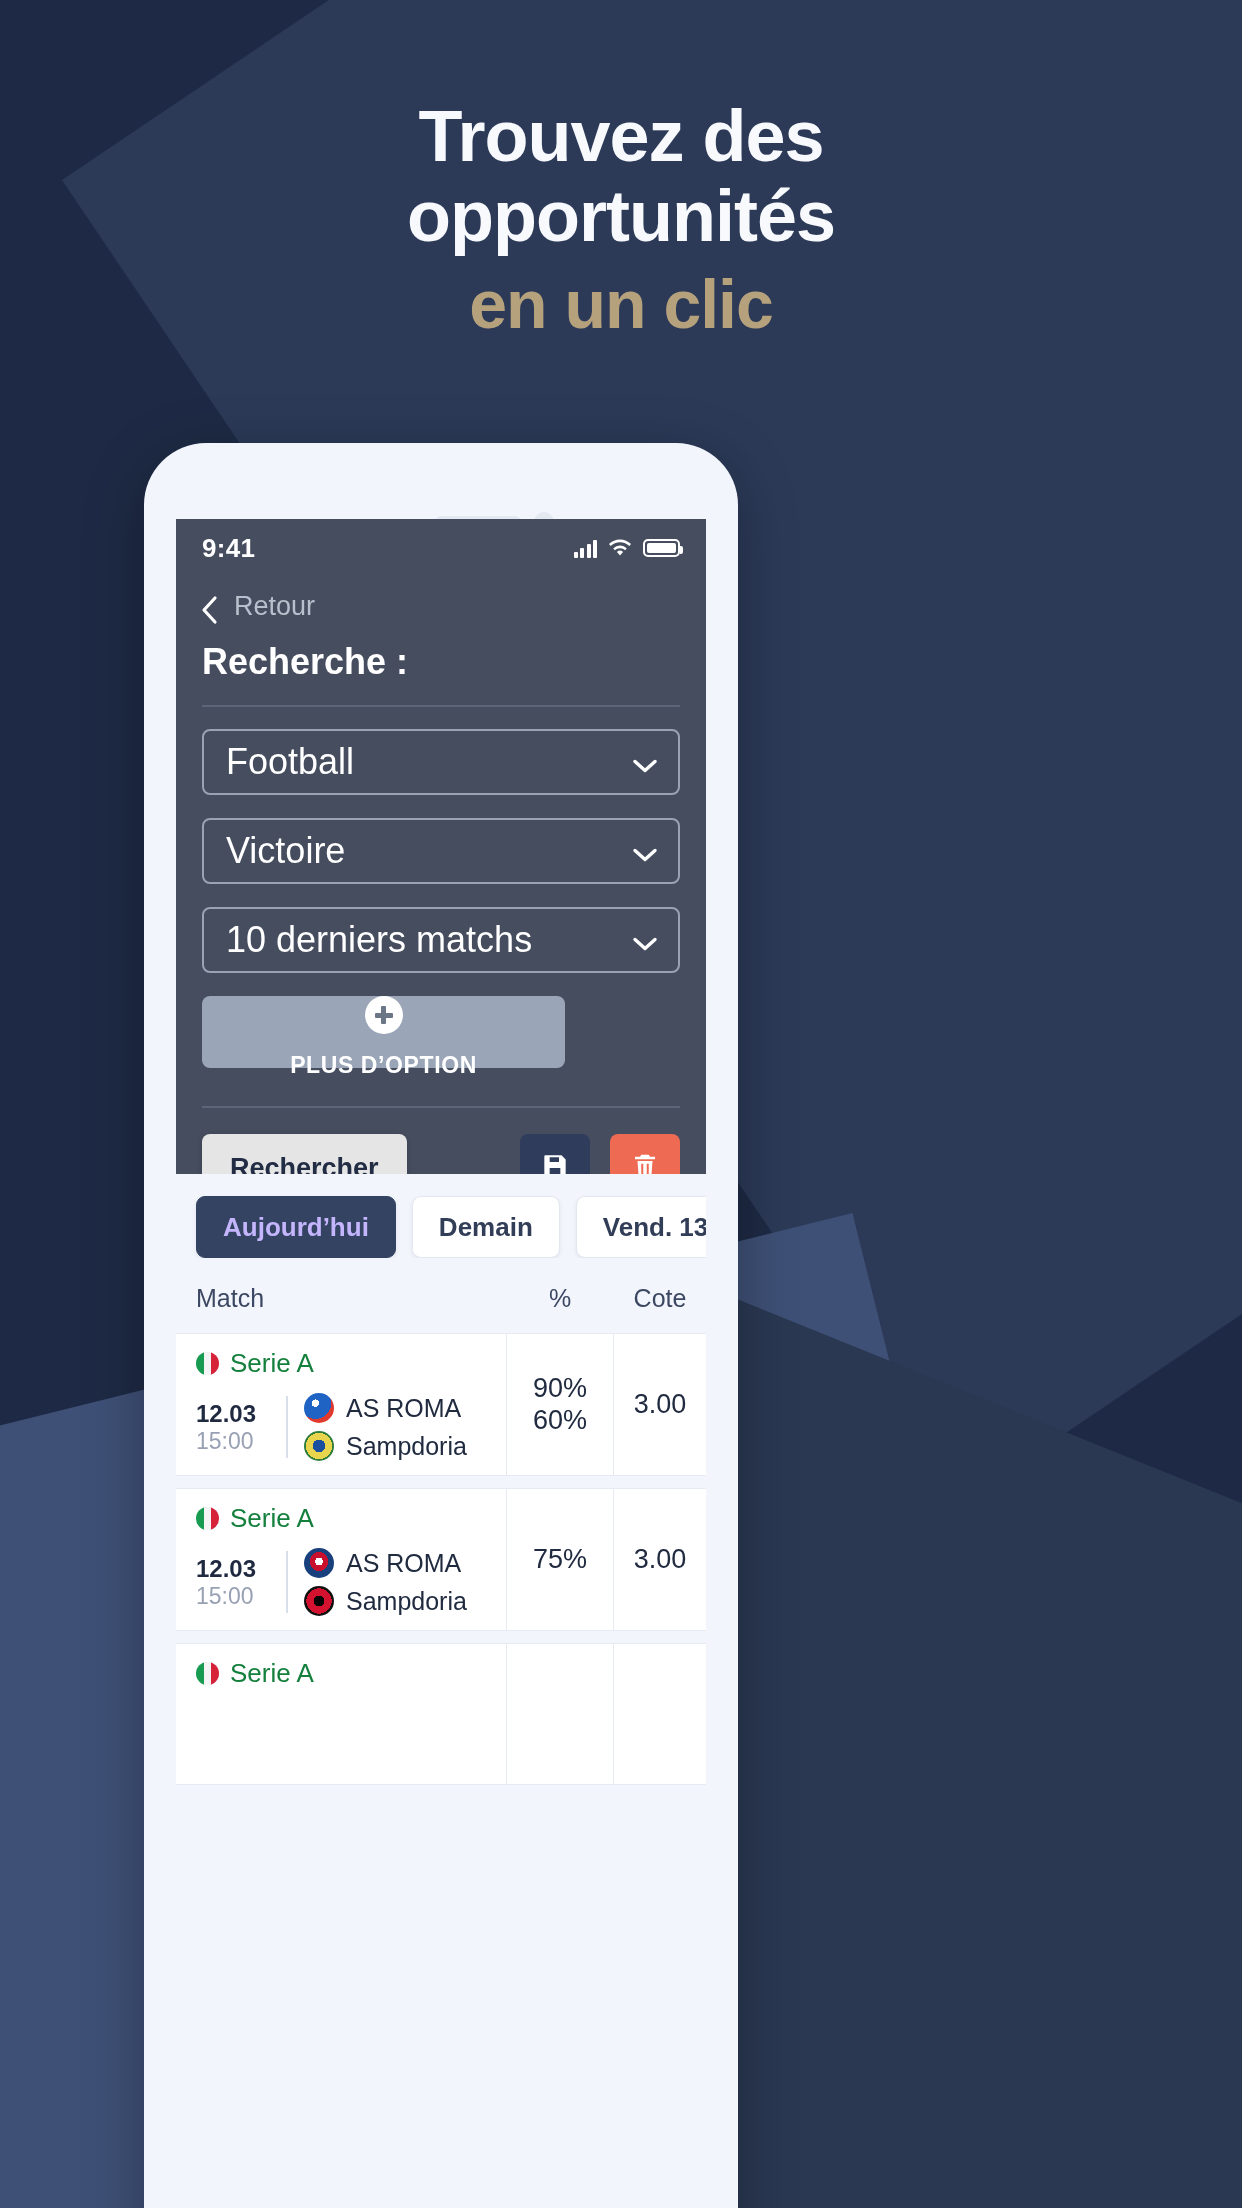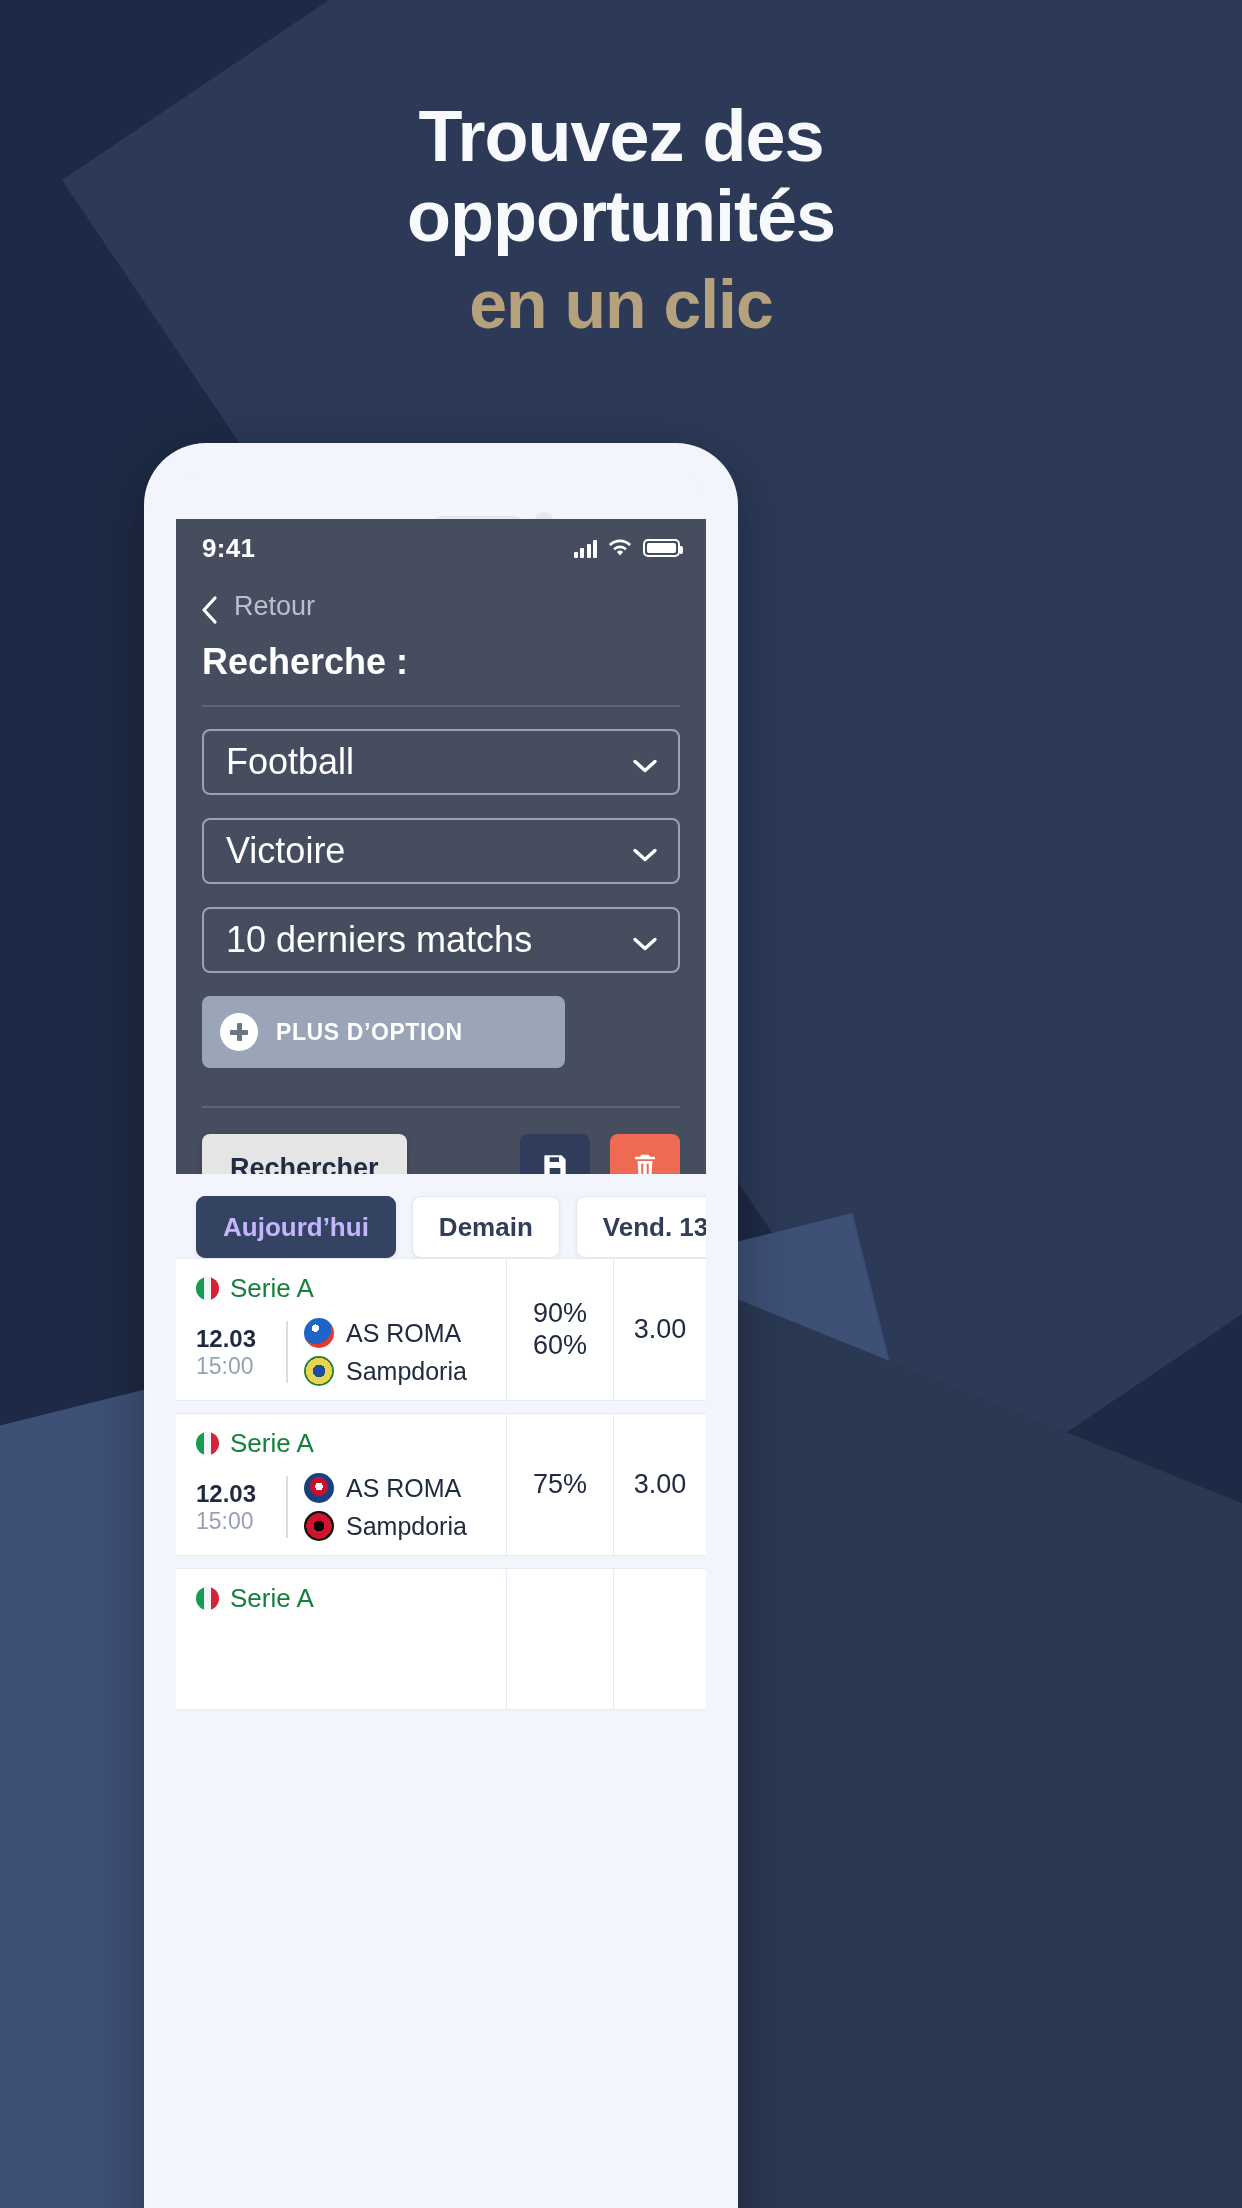--- a/index.html
+++ b/index.html
@@ -158,20 +158,21 @@
     transform: translateY(-50%);
   }
 
   .plus-option {
     margin: 1px 26px 0 26px;
     height: 72px; width: 363px;
     background: #9aa5b7;
     border-radius: 8px;
     display: flex; align-items: center; gap: 18px;
     padding: 0 18px;
+    flex-direction: column;
   }
   .plus-circle {
     width: 38px; height: 38px; border-radius: 50%;
     background: #ffffff;
     display: flex; align-items: center; justify-content: center;
     flex: none;
   }
   .plus-circle span {
     position: relative; display:block; width: 18px; height: 18px;
   }
@@ -404,20 +405,25 @@
 
     <div class="results">
 
       <div class="daytabs">
         <div class="daytab active">Aujourd’hui</div>
         <div class="daytab">Demain</div>
         <div class="daytab">Vend. 13</div>
 
       </div>
 
+      <div class="thead">
+        <div class="th-match">Match</div>
+        <div class="th-pct">%</div>
+        <div class="th-cote">Cote</div>
+      </div>
 
       <div class="mrow">
         <div class="m-left">
           <div class="league">
             <span class="flag">
                 <i class="g"></i>
                 <i class="w"></i>
                 <i class="r"></i>
               </span>
             <span class="league-name">Serie A</span>

